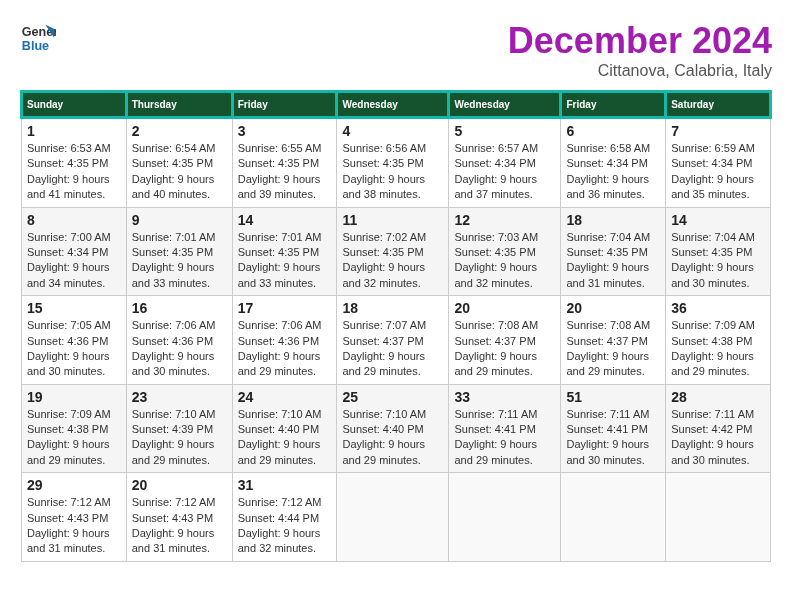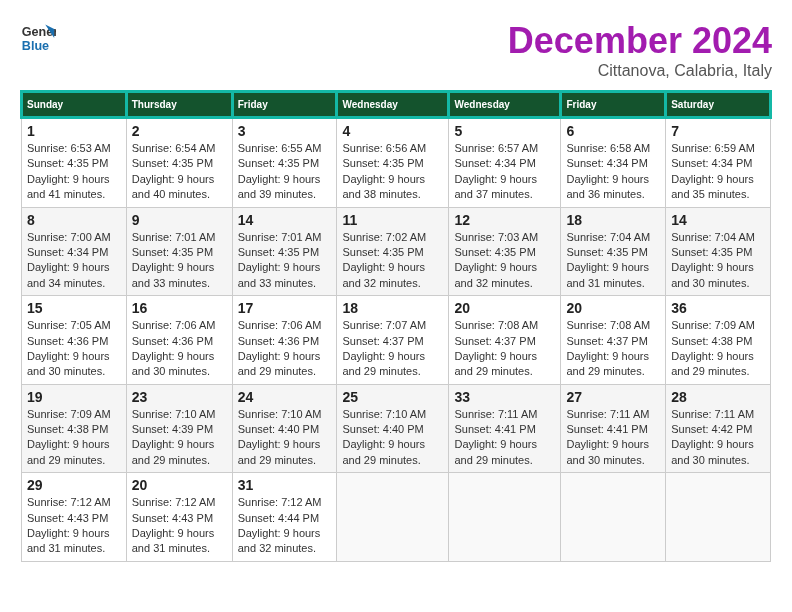--- a/index.html
+++ b/index.html
@@ -316,21 +316,21 @@
       </td>
         <td>
         <span class="day-number">33</span>
         <div class="day-info">
           Sunrise: 7:11 AM<br>
           Sunset: 4:41 PM<br>
           Daylight: 9 hours and 29 minutes.
         </div>
       </td>
         <td>
-        <span class="day-number">27</span>
+        <span class="day-number">51</span>
         <div class="day-info">
           Sunrise: 7:11 AM<br>
           Sunset: 4:41 PM<br>
           Daylight: 9 hours and 30 minutes.
         </div>
       </td>
         <td>
         <span class="day-number">28</span>
         <div class="day-info">
           Sunrise: 7:11 AM<br>

